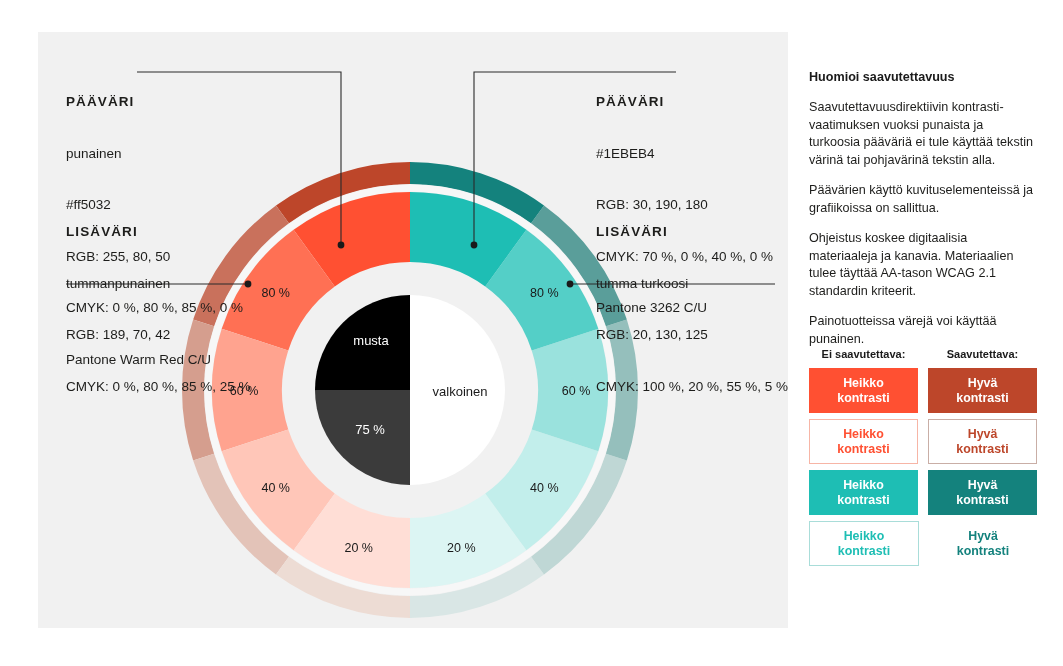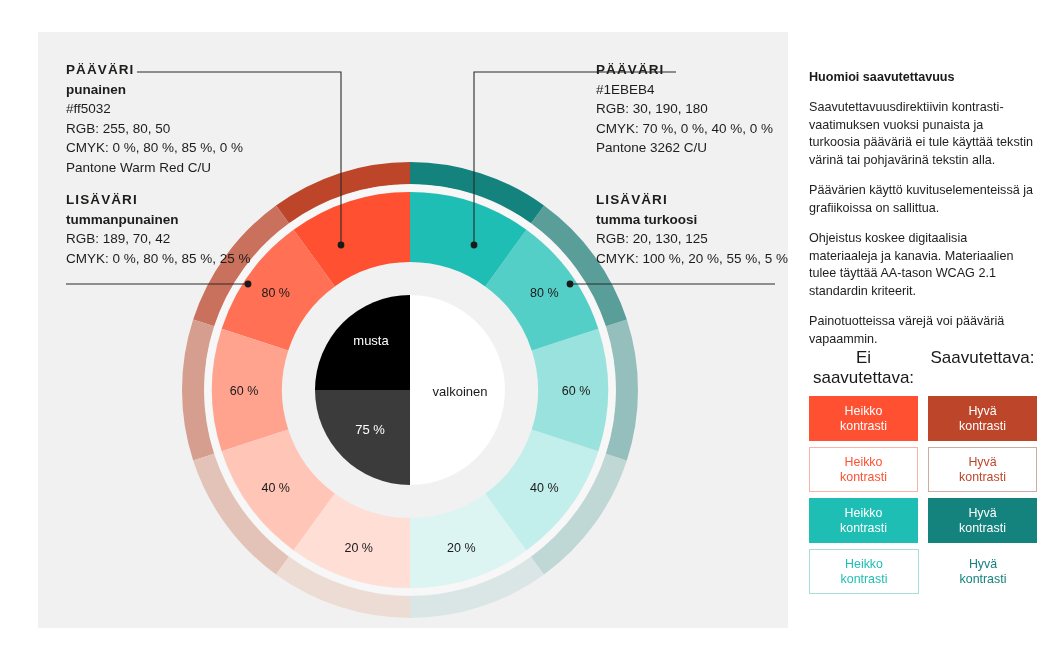--- a/index.html
+++ b/index.html
@@ -16,50 +16,50 @@
   .panel{
     position:absolute;
     left:38px; top:32px;
     width:750px; height:596px;
     background:#f1f1f1;
   }
 
   
   .callout{ position:absolute; font-size:13.5px; line-height:19.5px; color:#1d1d1b; }
   .callout .kicker{ font-weight:bold; letter-spacing:1.1px; font-size:13.5px; }
-  .callout .name{ font-weight:bold; font-size:13.5px; letter-spacing:0; }
-  .callout .ln{ white-space:nowrap; }
+  .callout .name{ font-weight:normal; font-size:13.5px; letter-spacing:0; }
+  .callout .ln{ white-space:nowrap;margin-top:32px; }
 
   #co-red-main{ left:66px; top:60px; }
   #co-red-sec { left:66px; top:190px; }
   #co-tur-main{ left:596px; top:60px; }
   #co-tur-sec { left:596px; top:190px; }
 
   
   .leader{ position:absolute; left:0; top:0; width:1063px; height:666px; pointer-events:none; }
 
   
   .donut{ position:absolute; left:182px; top:162px; width:456px; height:456px; }
   .donut svg{ display:block; }
 
   
   .notes{ position:absolute; left:809px; top:69px; width:228px; }
   .notes h4{ margin:0 0 13px 0; font-size:12.6px; font-weight:bold; line-height:17px; }
   .notes p{ margin:12px 0 13px 0; font-size:12.6px; line-height:17.5px; color:#1d1d1b; }
 
   .legend{ position:absolute; left:809px; top:348px; width:228px; }
   .legend-head{ display:flex; gap:10px; margin-bottom:8px; }
-  .legend-head span{ flex:1; text-align:center; font-size:17px; font-weight:normal; }
+  .legend-head span{ flex:1; text-align:center; font-size:11px; font-weight:bold; }
   .swatch-grid{ display:flex; flex-direction:column; gap:6px; }
   .swatch-row{ display:flex; gap:10px; }
   .swatch{
     flex:1; height:45px;
     display:flex; flex-direction:column;
     align-items:center; justify-content:center;
-    font-size:12.4px; font-weight:normal; line-height:15px;
+    font-size:12.4px; font-weight:bold; line-height:15px;
     box-sizing:border-box;
     text-align:right;
   }
 </style>
 </head>
 <body>
 
 <div class="panel"></div>
 
 <div class="donut">
@@ -176,21 +176,21 @@
   <div class="name ln">tumma turkoosi</div>
   <div class="ln">RGB: 20, 130, 125</div>
   <div class="ln">CMYK: 100 %, 20 %, 55 %, 5 %</div>
 </div>
 
 <div class="notes">
   <h4>Huomioi saavutettavuus</h4>
   <p>Saavutettavuusdirektiivin kontrasti-vaatimuksen vuoksi punaista ja turkoosia pääväriä ei tule käyttää tekstin värinä tai pohjavärinä tekstin alla.</p>
   <p>Päävärien käyttö kuvituselementeissä ja grafiikoissa on sallittua.</p>
   <p>Ohjeistus koskee digitaalisia materiaaleja ja kanavia. Materiaalien tulee täyttää AA-tason WCAG 2.1 standardin kriteerit.</p>
-  <p>Painotuotteissa värejä voi pääväriä vapaammin.</p>
+  <p>Painotuotteissa värejä voi käyttää punainen.</p>
 </div>
 
 <div class="legend">
   <div class="legend-head">
     <span>Ei saavutettava:</span>
     <span>Saavutettava:</span>
   </div>
   <div class="swatch-grid" id="swatch-grid">
       <div class="swatch-row">
         <div class="swatch" style="background: rgb(255, 80, 50); color: rgb(255, 255, 255); border: 1px solid rgb(255, 80, 50);">

